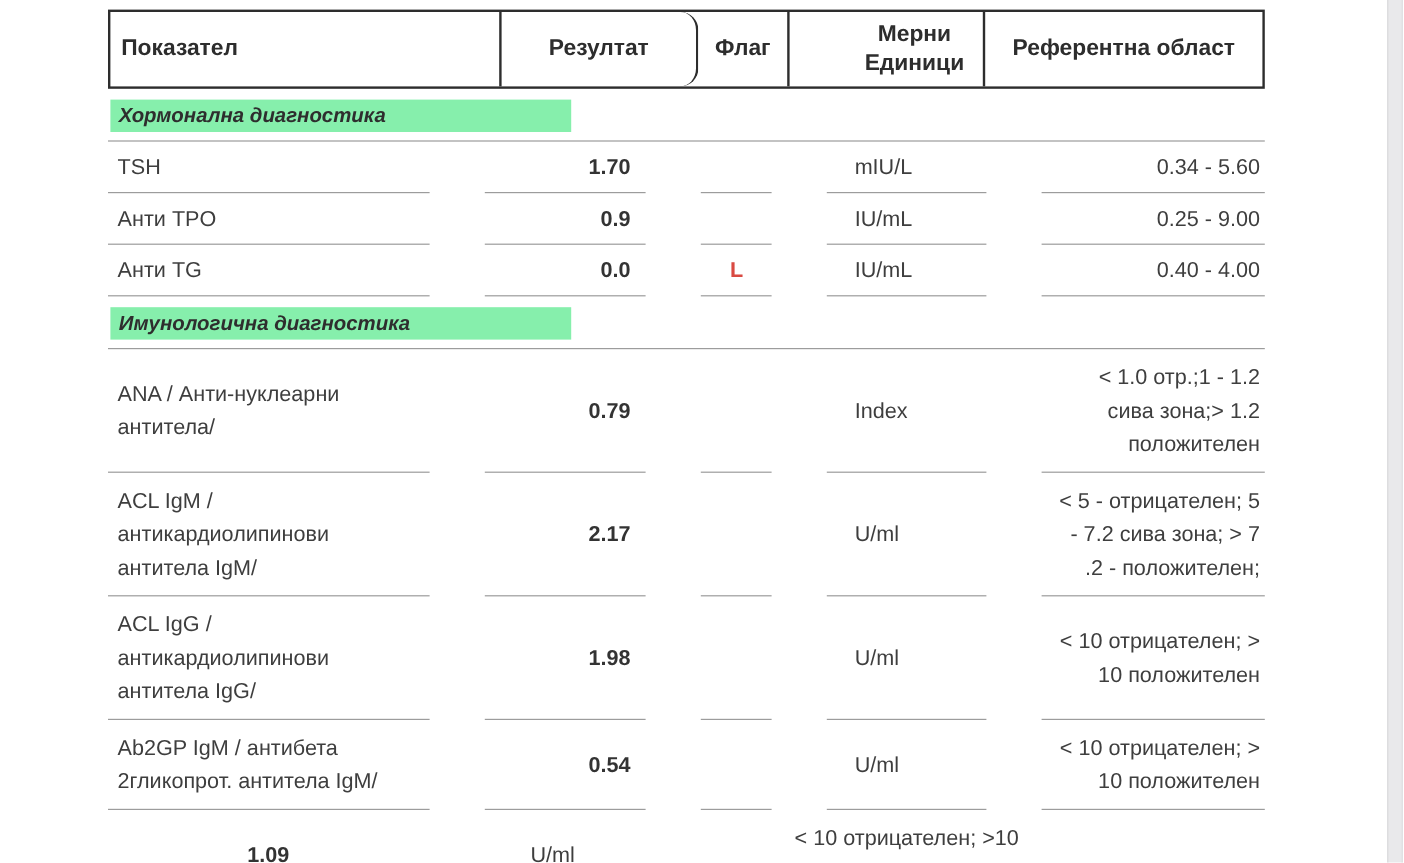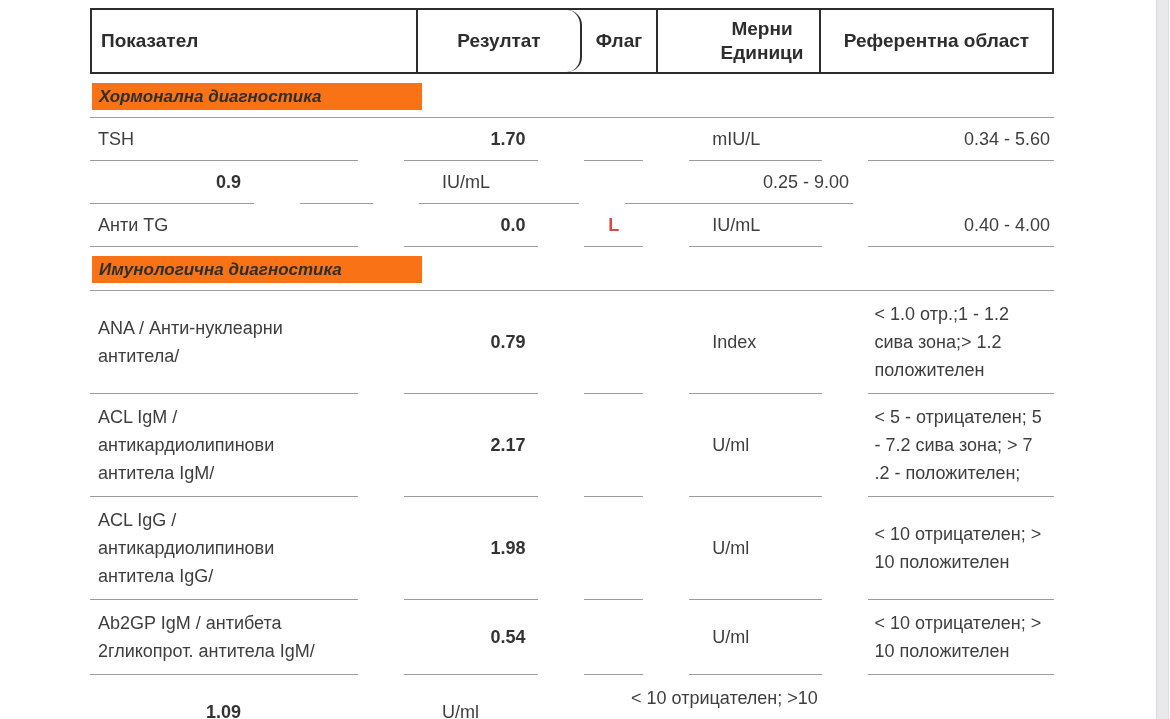--- a/index.html
+++ b/index.html
@@ -57,23 +57,23 @@
   .th:last-child { border-right: none; }
   .th.c-indicator { width: 326px; justify-content: flex-start; padding-left: 9px; }
   .th.c-result    { width: 164px; border-radius: 15px; }
   .th.c-flag      { width: 76px;  }
   .th.c-units     { width: 163px; }
   .th.c-reference { width: 231px; }
   .th.c-units .wrap2 { max-width: 92px; margin-left: 47px; }
   
   .section-band {
     margin: 9px 0 7px 2px;
-    width: 330px;
+    width: 384px;
     height: 27px;
-    background: #f97316;
+    background: #86efac;
     display: flex;
     align-items: center;
     padding-left: 7px;
     box-sizing: border-box;
     font-weight: bold;
     font-style: italic;
     font-size: 17px;
     color: #2e2e2e;
   }
   .rows {
@@ -115,20 +115,21 @@
   }
   .td.c-units {
     width: 160px;
     justify-content: flex-start;
     padding: 7px 0 7px 23px;
   }
   .td.c-reference {
     width: 228px;
     justify-content: flex-end;
     padding: 7px 4px 7px 6px;
+    text-align: right;
   }
   .tr.tall .td { padding-top: 9px; padding-bottom: 9px; }
 </style>
 </head>
 <body>
 
 <div class="page">
 
   <div class="report">
 
@@ -158,20 +159,21 @@
     <div class="rows">
   <div class="tr">
     <div class="td c-indicator">TSH</div>
     <div class="td c-result">1.70</div>
     <div class="td c-flag"></div>
     <div class="td c-units">mIU/L</div>
     <div class="td c-reference">0.34 - 5.60</div>
   </div>
 
   <div class="tr">
+    <div class="td c-indicator">Анти TPO</div>
     <div class="td c-result">0.9</div>
     <div class="td c-flag"></div>
     <div class="td c-units">IU/mL</div>
     <div class="td c-reference">0.25 - 9.00</div>
   </div>
 
   <div class="tr">
     <div class="td c-indicator">Анти TG</div>
     <div class="td c-result">0.0</div>
     <div class="td c-flag" style="color: rgb(217, 74, 66);">L</div>

